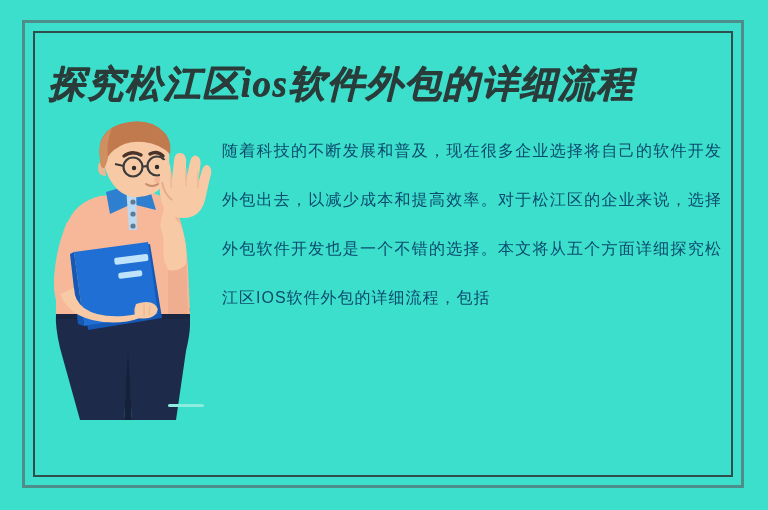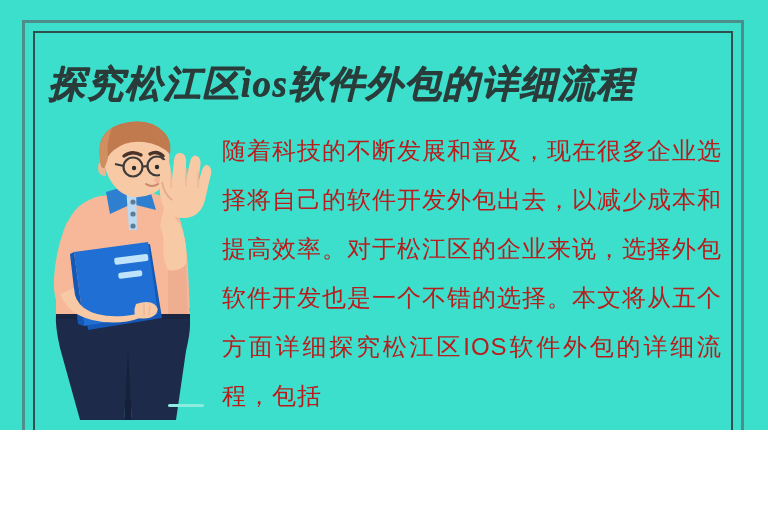--- a/index.html
+++ b/index.html
@@ -10,21 +10,21 @@
   body {
     width: 768px;
     height: 510px;
     overflow: hidden;
     font-family: "Liberation Sans", sans-serif;
   }
 
   #cover {
     position: relative;
     width: 768px;
-    height: 430px;
+    height: 510px;
     background: #3cdfcb;
     overflow: hidden;
   }
 
   
   .frame-outer {
     position: absolute;
     left: 22px;
     top: 20px;
     width: 722px;
@@ -61,23 +61,23 @@
     white-space: nowrap;
     text-shadow: 0.5px 0.5px 0 #2a3c3a;
   }
 
   
   .body-text {
     position: absolute;
     left: 222px;
     top: 126px;
     width: 500px;
-    color: #b91c1c;
+    color: #0c4a6e;
     font-family: "Liberation Sans", "DejaVu Sans", sans-serif;
-    font-size: 24px;
+    font-size: 16px;
     line-height: 49px;
     letter-spacing: 1px;
     text-align: justify;
     text-align-last: left;
   }
 
   
   .illustration {
     position: absolute;
     left: 40px;

